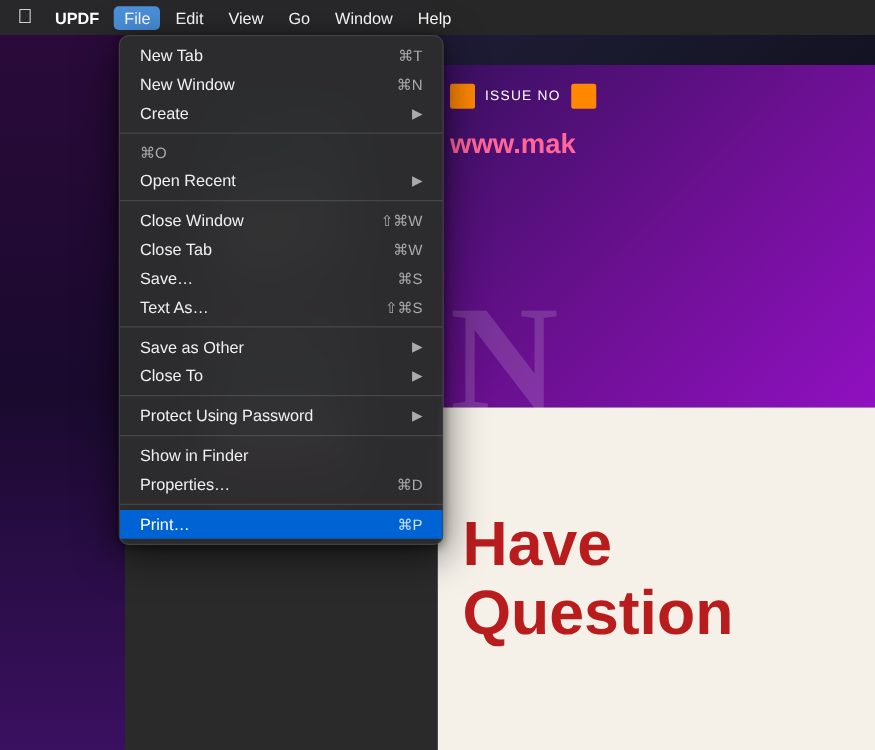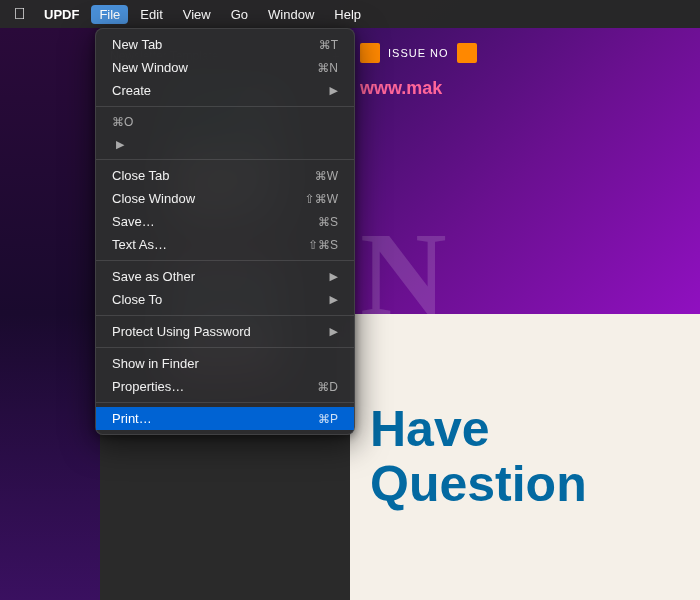--- a/index.html
+++ b/index.html
@@ -273,20 +273,21 @@
       color: #aaa;
       margin-top: 3px;
     }
 
     
     .right-panel {
       flex: 1;
       background: #1a1a2a;
       position: relative;
       overflow: hidden;
+      margin-top: 24px;
     }
 
     .right-newsletter-top {
       position: absolute;
       top: 0;
       left: 0;
       right: 0;
       height: 50%;
       background: linear-gradient(135deg, #3a1060 0%, #6a1090 50%, #9010c0 100%);
     }
@@ -324,40 +325,40 @@
       letter-spacing: 1px;
     }
 
     .right-url-area {
       position: absolute;
       top: 50px;
       left: 10px;
       right: 10px;
     }
     .right-url {
-      font-size: 18px;
+      font-size: 22px;
       color: #ff6699;
       font-weight: bold;
     }
 
     .right-bottom {
       position: absolute;
       bottom: 0;
       left: 0;
       right: 0;
       height: 50%;
       background: #f5f0e8;
       display: flex;
       align-items: center;
       padding: 20px;
     }
     .right-have-text {
       font-size: 50px;
       font-weight: 900;
-      color: #0369a1;
+      color: #b91c1c;
       line-height: 1.1;
     }
 
     
     .dropdown-menu {
       position: absolute;
       top: 28px;
       left: 95px;
       width: 260px;
       background: rgba(44, 44, 46, 0.97);
@@ -518,33 +519,34 @@
     <span class="menu-arrow">▶</span>
   </div>
 
   <div class="menu-separator"></div>
 
   <div class="menu-item">
     <span class="menu-shortcut">⌘O</span>
   </div>
 
   <div class="menu-item">
+    <span class="menu-item-label">Open Recent</span>
     <span class="menu-arrow">▶</span>
   </div>
 
   <div class="menu-separator"></div>
+
+  <div class="menu-item">
+    <span class="menu-item-label">Close Window</span>
+    <span class="menu-shortcut">⇧⌘W</span>
+  </div>
 
   <div class="menu-item">
     <span class="menu-item-label">Close Tab</span>
     <span class="menu-shortcut">⌘W</span>
-  </div>
-
-  <div class="menu-item">
-    <span class="menu-item-label">Close Window</span>
-    <span class="menu-shortcut">⇧⌘W</span>
   </div>
 
   <div class="menu-item">
     <span class="menu-item-label">Save…</span>
     <span class="menu-shortcut">⌘S</span>
   </div>
 
   <div class="menu-item">
     <span class="menu-item-label">Text As…</span>
     <span class="menu-shortcut">⇧⌘S</span>

